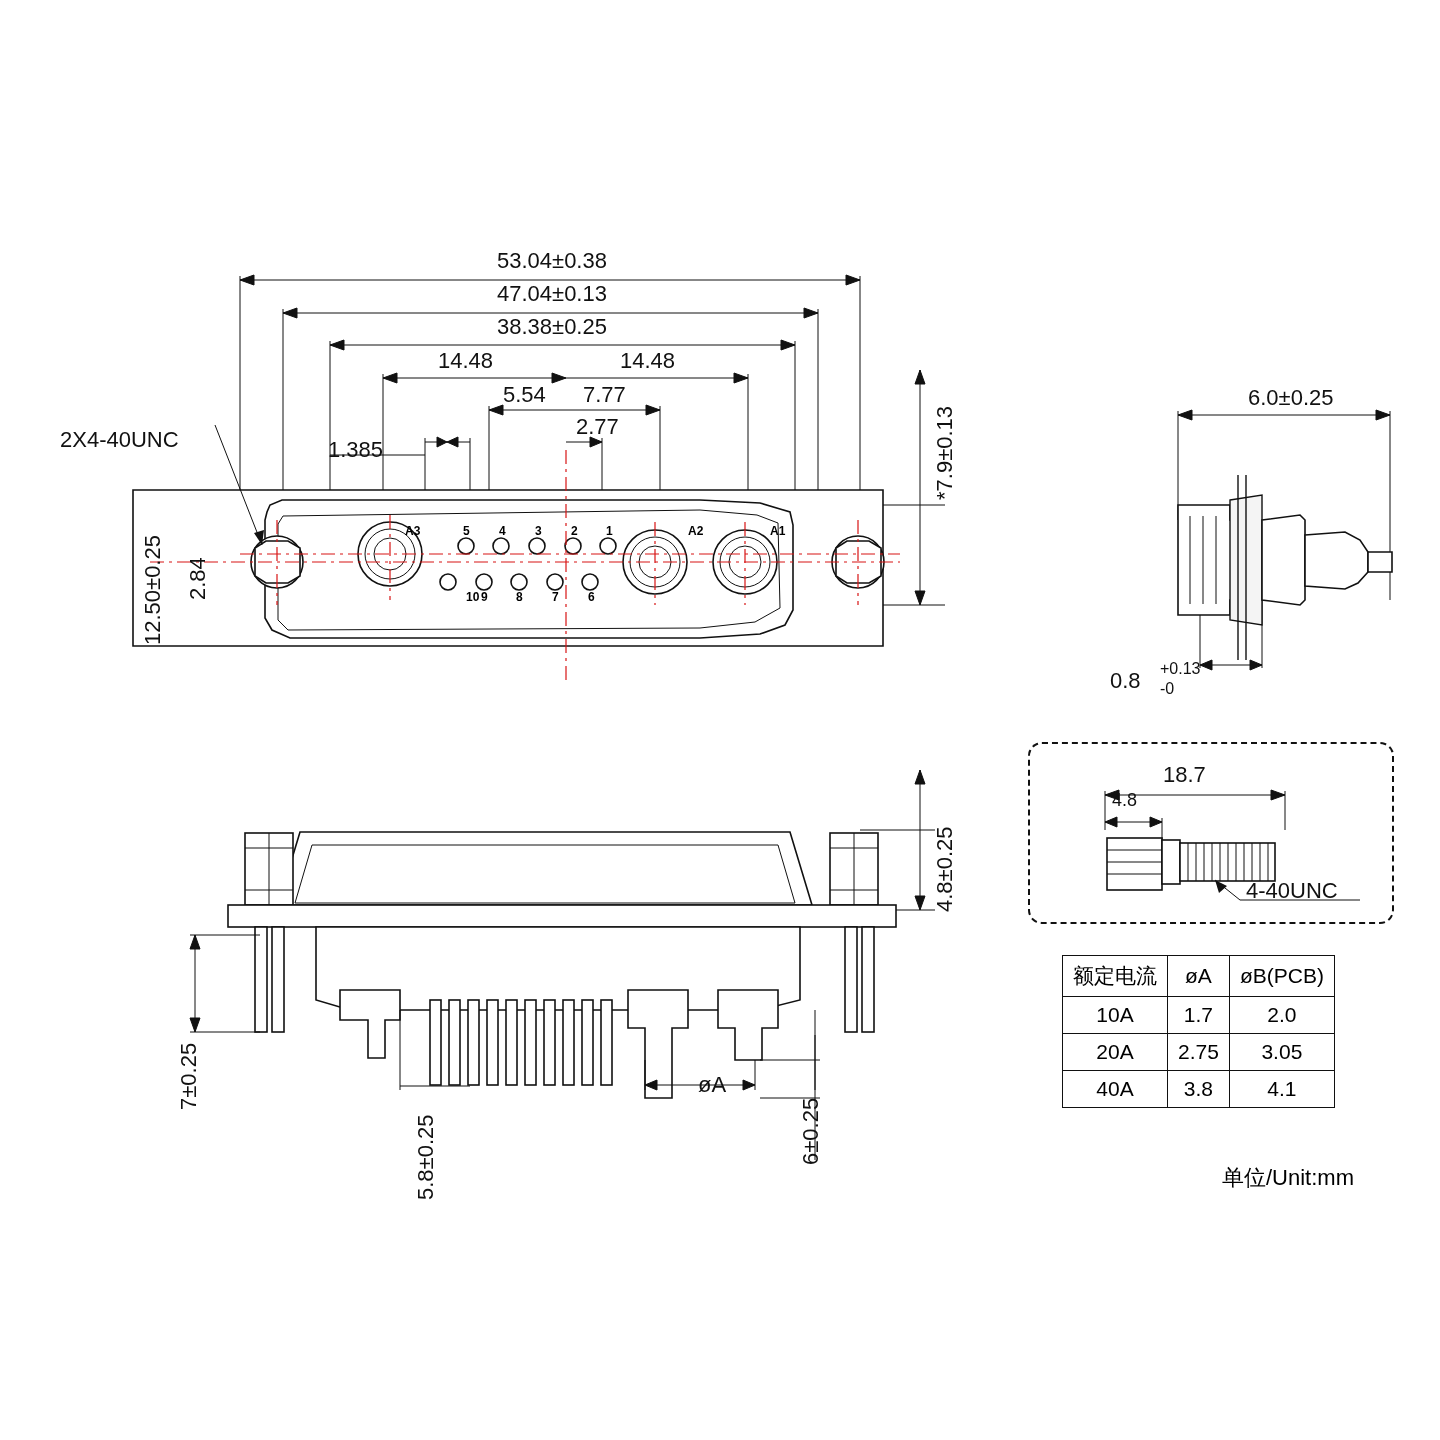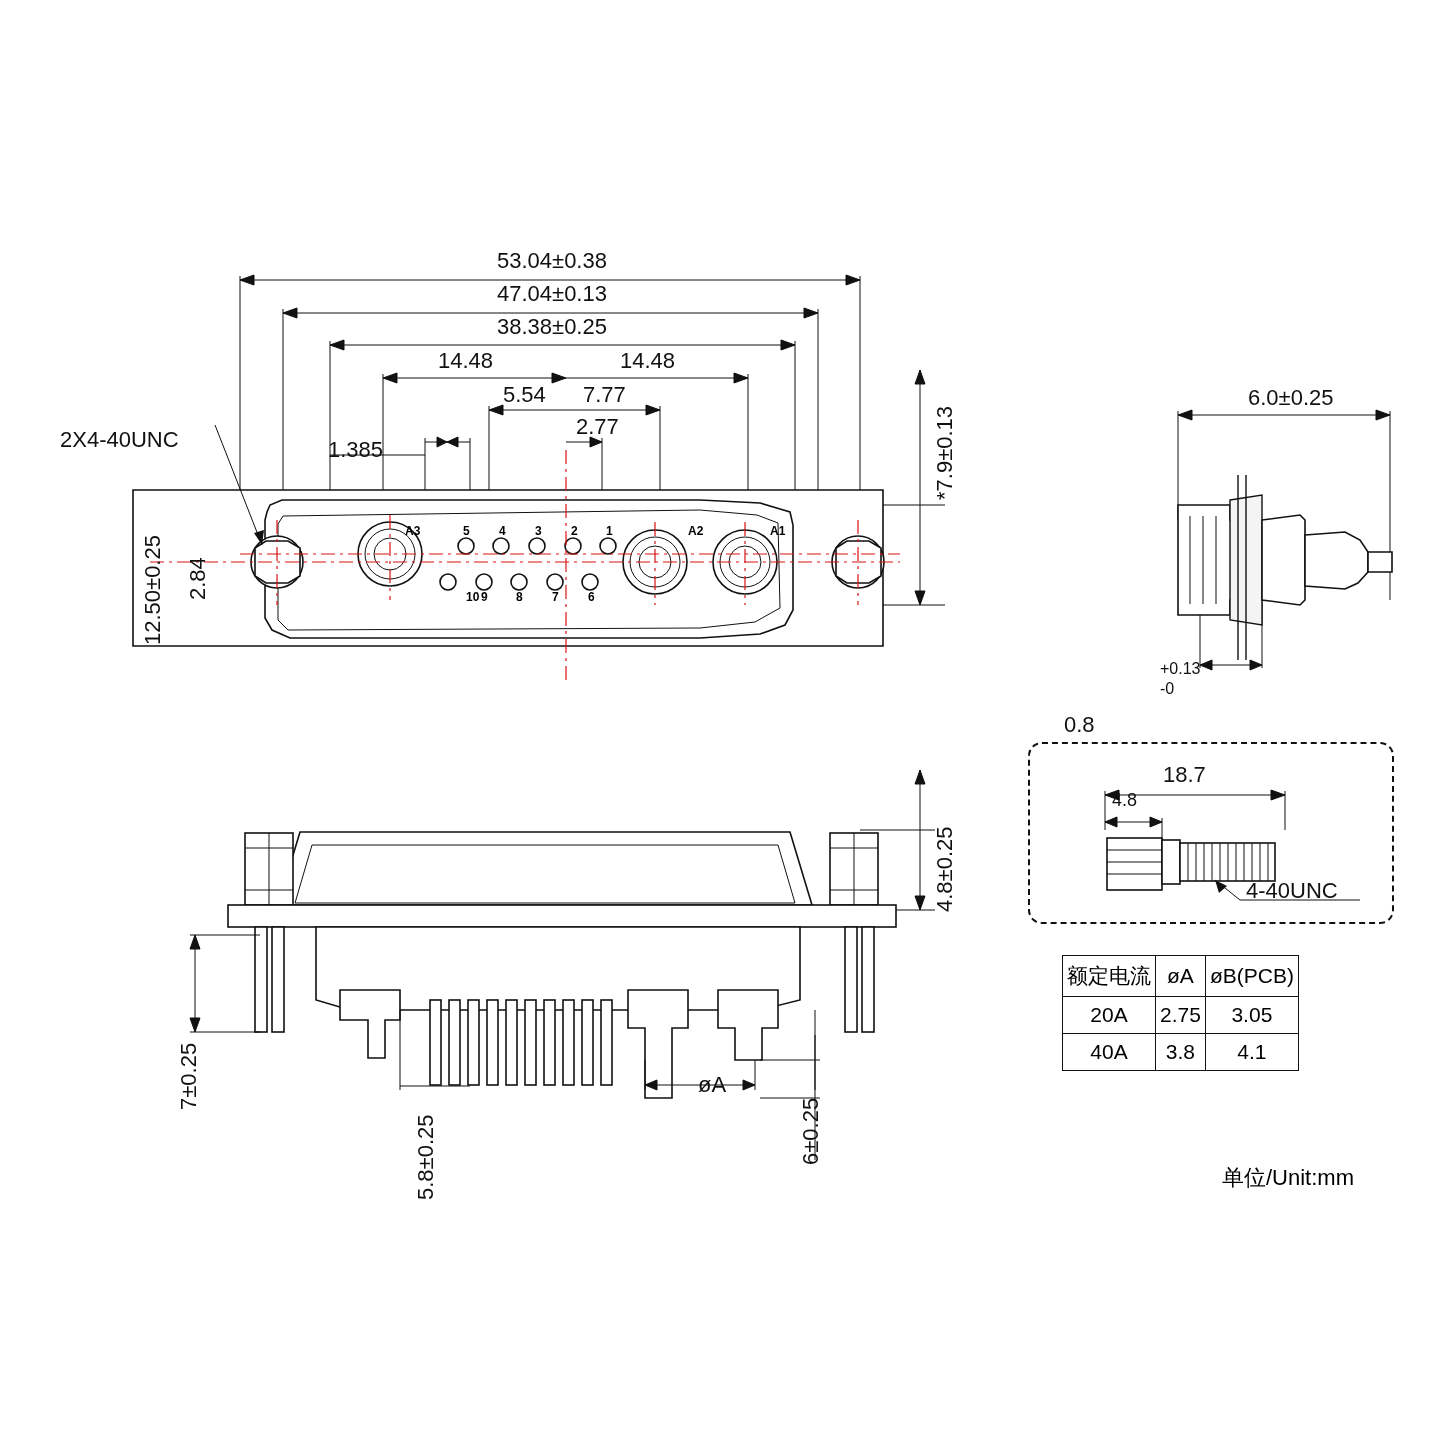--- a/index.html
+++ b/index.html
@@ -10,21 +10,21 @@
   .lbl.xs{font-size:16px;}
   .lbl.red{color:#000000;font-weight:bold;font-size:12px;}
   .vert{transform:rotate(-90deg);transform-origin:left top;}
   svg{position:absolute;left:0;top:0;overflow:visible;}
   .ln{stroke:#111;stroke-width:1.4;fill:none;}
   .thin{stroke:#111;stroke-width:1;fill:none;}
   .dash{stroke:#d81414;stroke-width:1.2;fill:none;stroke-dasharray:14 5 3 5;}
   .part{stroke:#111;stroke-width:1.6;fill:#fff;}
   .partf{stroke:#111;stroke-width:1.4;fill:#f4f4f4;}
   table.tbl{position:absolute;border-collapse:collapse;}
-  table.tbl td,table.tbl th{border:1.5px solid #111;font-size:21px;text-align:center;padding:6px 4px;font-weight:normal;font-family:"Liberation Sans",sans-serif;}
+  table.tbl td,table.tbl th{border:1.5px solid #111;font-size:21px;text-align:center;padding:6px 10px;font-weight:normal;font-family:"Liberation Sans",sans-serif;}
   .unit{position:absolute;font-size:22px;}
   .dbox{position:absolute;border:2px dashed #111;border-radius:14px;}
 </style>
 </head>
 <body>
 
 <div class="stage">
 
   <svg width="1440" height="1440">
 
@@ -204,21 +204,21 @@
     <path class="part" d="M1368,552 L1392,552 L1392,572 L1368,572 Z"></path>
     <line class="ln" x1="1238" y1="475" x2="1238" y2="660"></line>
     <line class="ln" x1="1246" y1="475" x2="1246" y2="660"></line>
     <g class="thin">
       <line x1="1190" y1="516" x2="1190" y2="604"></line>
       <line x1="1203" y1="516" x2="1203" y2="604"></line>
       <line x1="1216" y1="516" x2="1216" y2="604"></line>
     </g>
   </svg>
   <div class="lbl" style="left:1248px;top:385px;">6.0±0.25</div>
-  <div class="lbl" style="left:1064px;top:668px;margin-top:44px;">0.8</div>
+  <div class="lbl" style="left:1110px;top:668px;">0.8</div>
   <div class="lbl xs" style="left:1160px;top:660px;">+0.13</div>
   <div class="lbl xs" style="left:1160px;top:680px;">-0</div>
 
   <svg width="1440" height="1440">
 
     <g class="thin">
       <line x1="920" y1="770" x2="920" y2="910"></line>
       <polygon points="920,770 915,784 925,784" fill="#111"></polygon>
       <polygon points="920,910 915,896 925,896" fill="#111"></polygon>
       <line x1="860" y1="830" x2="935" y2="830"></line>
@@ -329,20 +329,25 @@
 
   <table class="tbl" style="left:1062px;top:955px;">
     <thead>
       <tr>
         <th>额定电流</th>
         <th>øA</th>
         <th>øB(PCB)</th>
       </tr>
     </thead>
     <tbody>
+      <tr>
+        <td>10A</td>
+        <td>1.7</td>
+        <td>2.0</td>
+      </tr>
       <tr>
         <td>20A</td>
         <td>2.75</td>
         <td>3.05</td>
       </tr>
       <tr>
         <td>40A</td>
         <td>3.8</td>
         <td>4.1</td>
       </tr>

